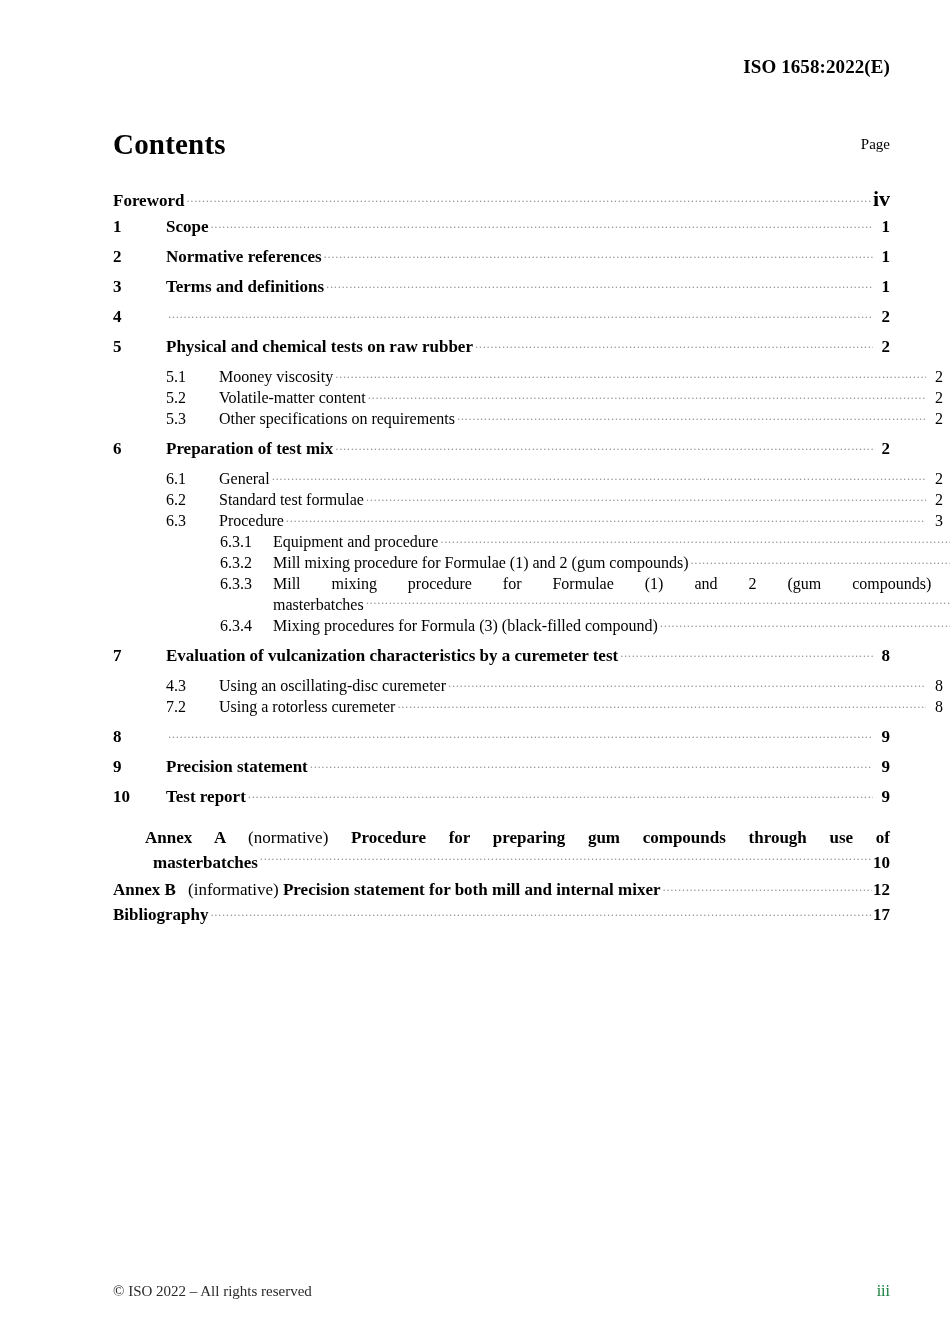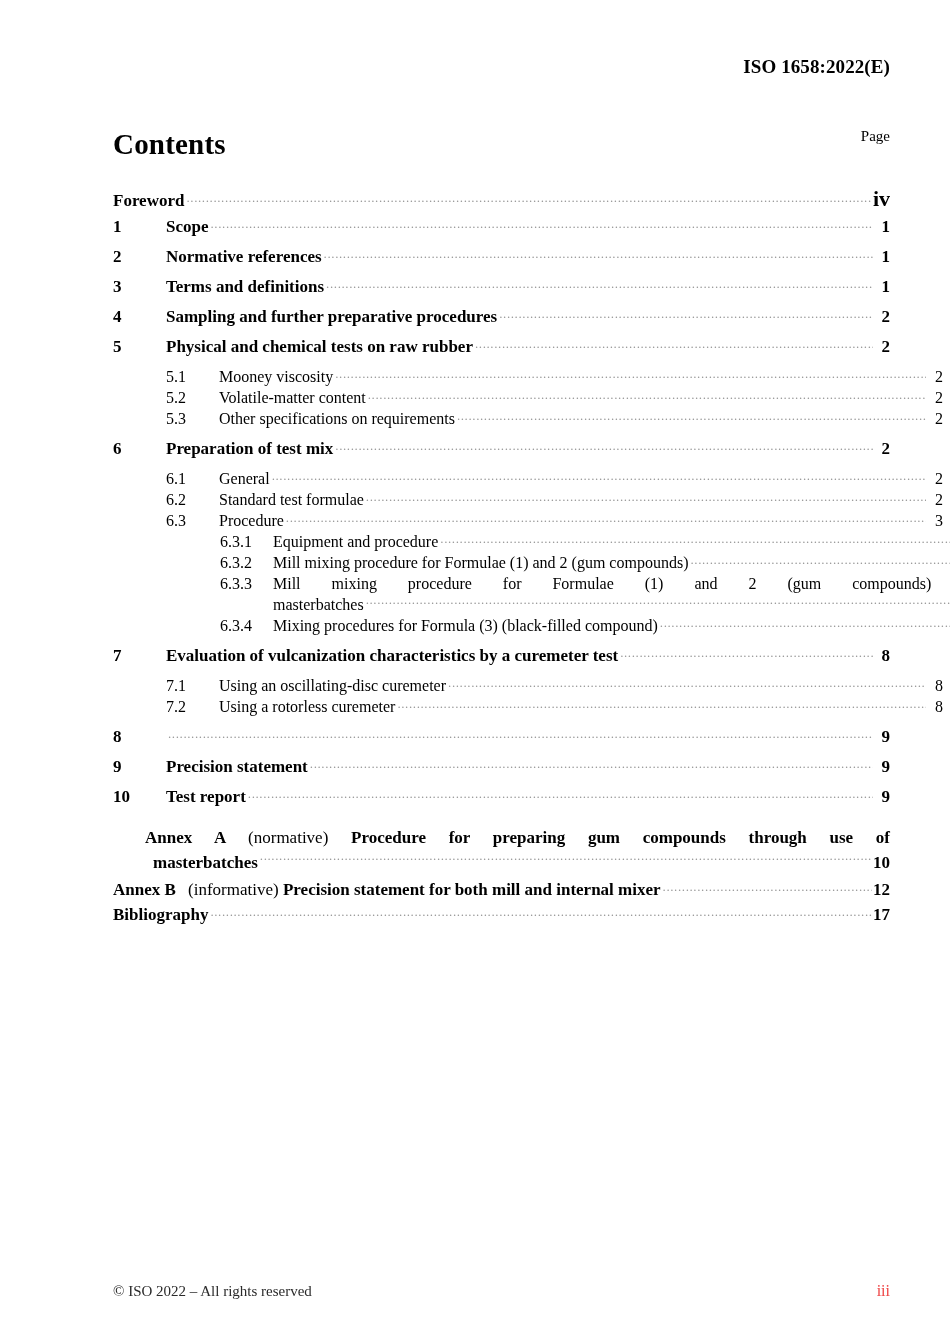--- a/index.html
+++ b/index.html
@@ -34,21 +34,21 @@
     white-space: nowrap;
   }
 
   
   .contents-head {
     position: absolute;
     top: 128px;
     left: 113px;
     right: 60px;
     display: flex;
-    align-items: flex-start;
+    align-items: center;
     justify-content: space-between;
   }
   .contents-title {
     font-size: 29px;
     font-weight: bold;
     letter-spacing: 0.2px;
   }
   .page-label {
     font-size: 15px;
     font-weight: normal;
@@ -201,21 +201,21 @@
     left: 113px;
     right: 60px;
     display: flex;
     align-items: baseline;
     justify-content: space-between;
     font-size: 15px;
     color: #2a2a2a;
   }
   .footer-right {
     font-size: 16px;
-    color: #ef4444;
+    color: #15803d;
   }
 </style>
 </head>
 <body>
 
 <div class="page">
 
   <div class="doc-header">ISO 1658:2022(E)</div>
 
   <div class="contents-head">
@@ -247,21 +247,20 @@
 
     <div class="toc-row lvl1">
       <span class="num">3</span>
       <span class="title">Terms and definitions</span>
       <span class="leader"></span>
       <span class="pg">1</span>
     </div>
 
     <div class="toc-row lvl1">
       <span class="num">4</span>
-      <span class="title">Sampling and further preparative procedures</span>
       <span class="leader"></span>
       <span class="pg">2</span>
     </div>
 
     <div class="toc-row lvl1">
       <span class="num">5</span>
       <span class="title">Physical and chemical tests on raw rubber</span>
       <span class="leader"></span>
       <span class="pg">2</span>
     </div>
@@ -353,21 +352,21 @@
     <div class="sp-md"></div>
 
     <div class="toc-row lvl1">
       <span class="num">7</span>
       <span class="title">Evaluation of vulcanization characteristics by a curemeter test</span>
       <span class="leader"></span>
       <span class="pg">8</span>
     </div>
 
     <div class="toc-row lvl2 ind-2">
-      <span class="num">7.1</span>
+      <span class="num">4.3</span>
       <span class="title">Using an oscillating-disc curemeter</span>
       <span class="leader"></span>
       <span class="pg">8</span>
     </div>
 
     <div class="toc-row lvl2 ind-2">
       <span class="num">7.2</span>
       <span class="title">Using a rotorless curemeter</span>
       <span class="leader"></span>
       <span class="pg">8</span>

